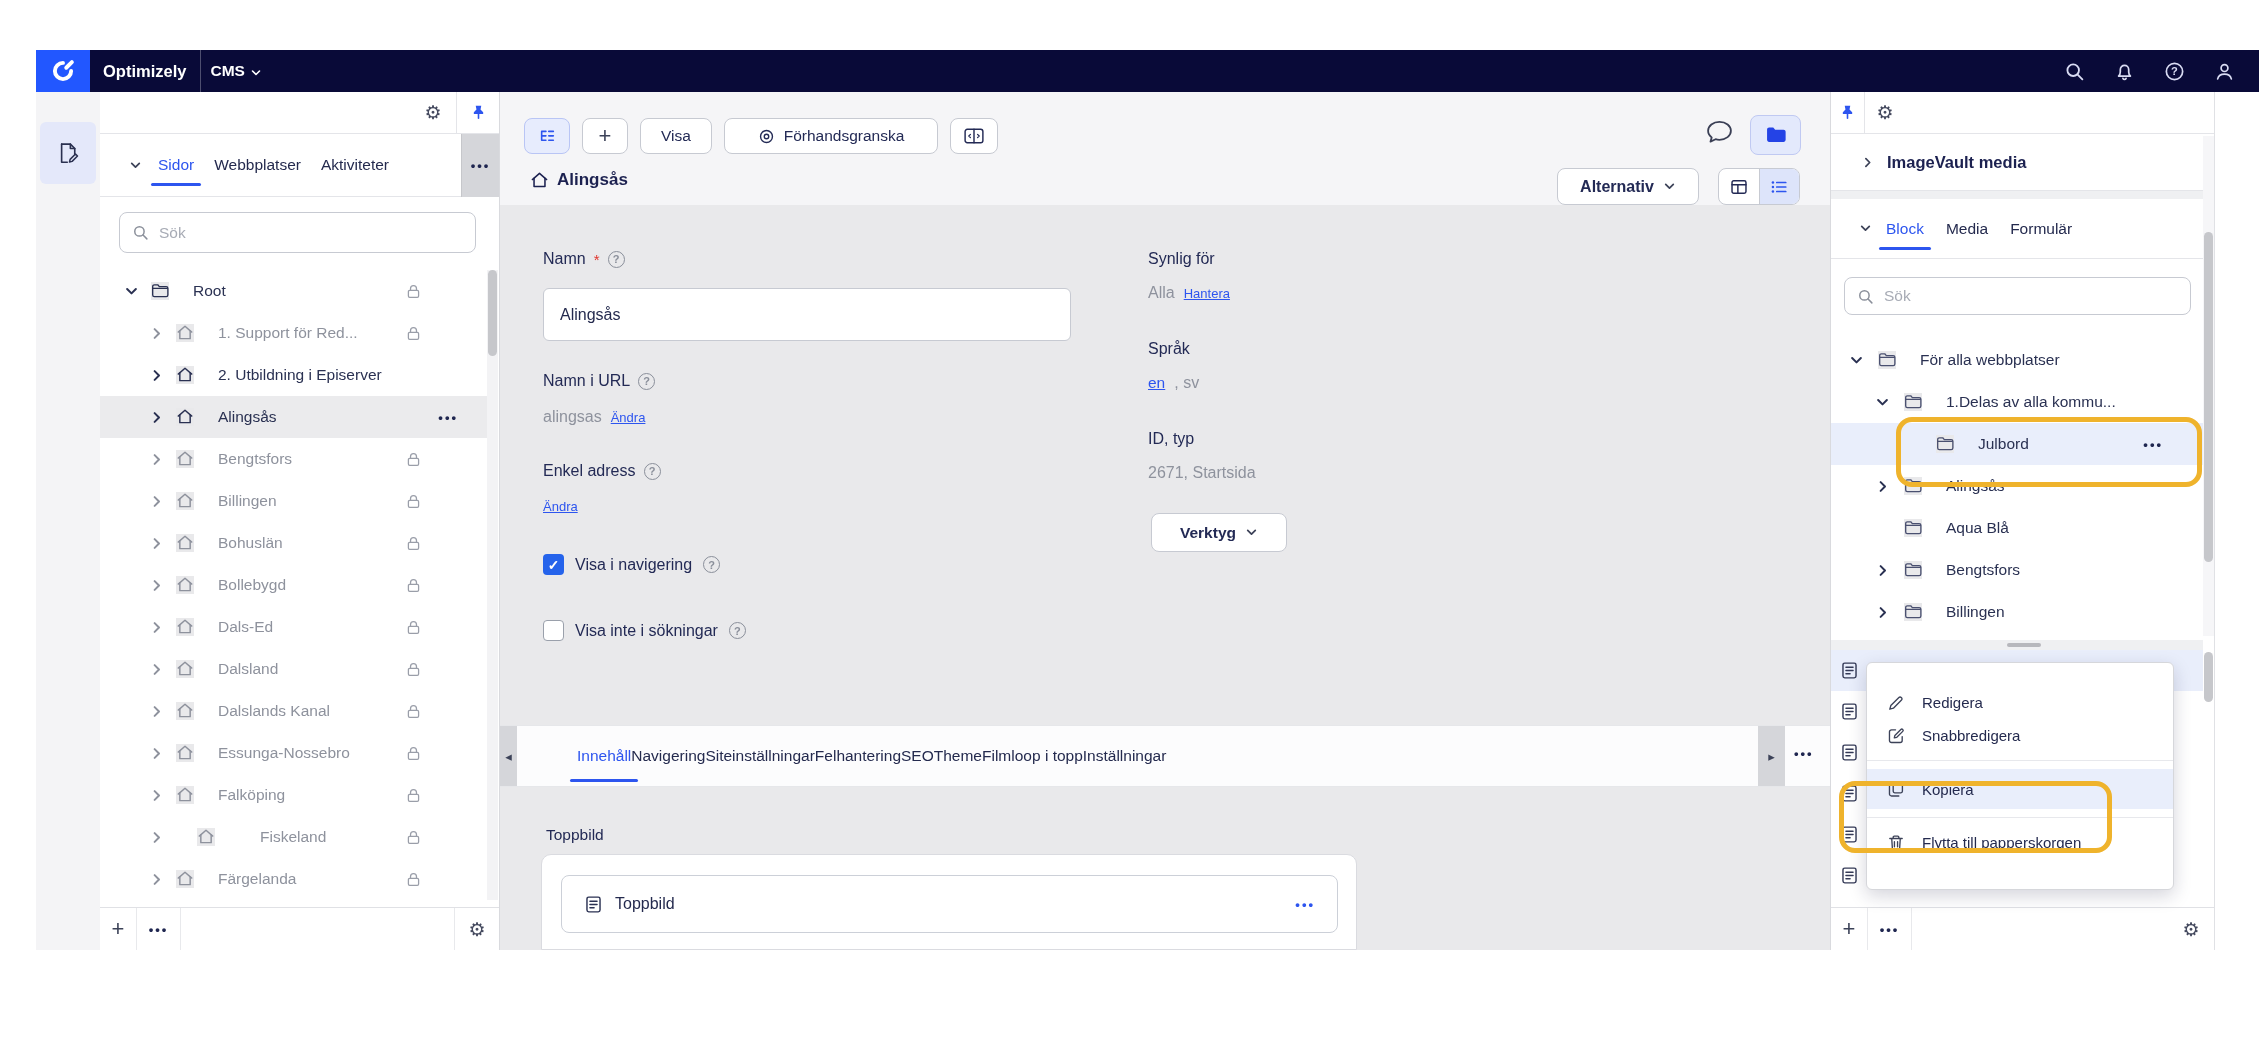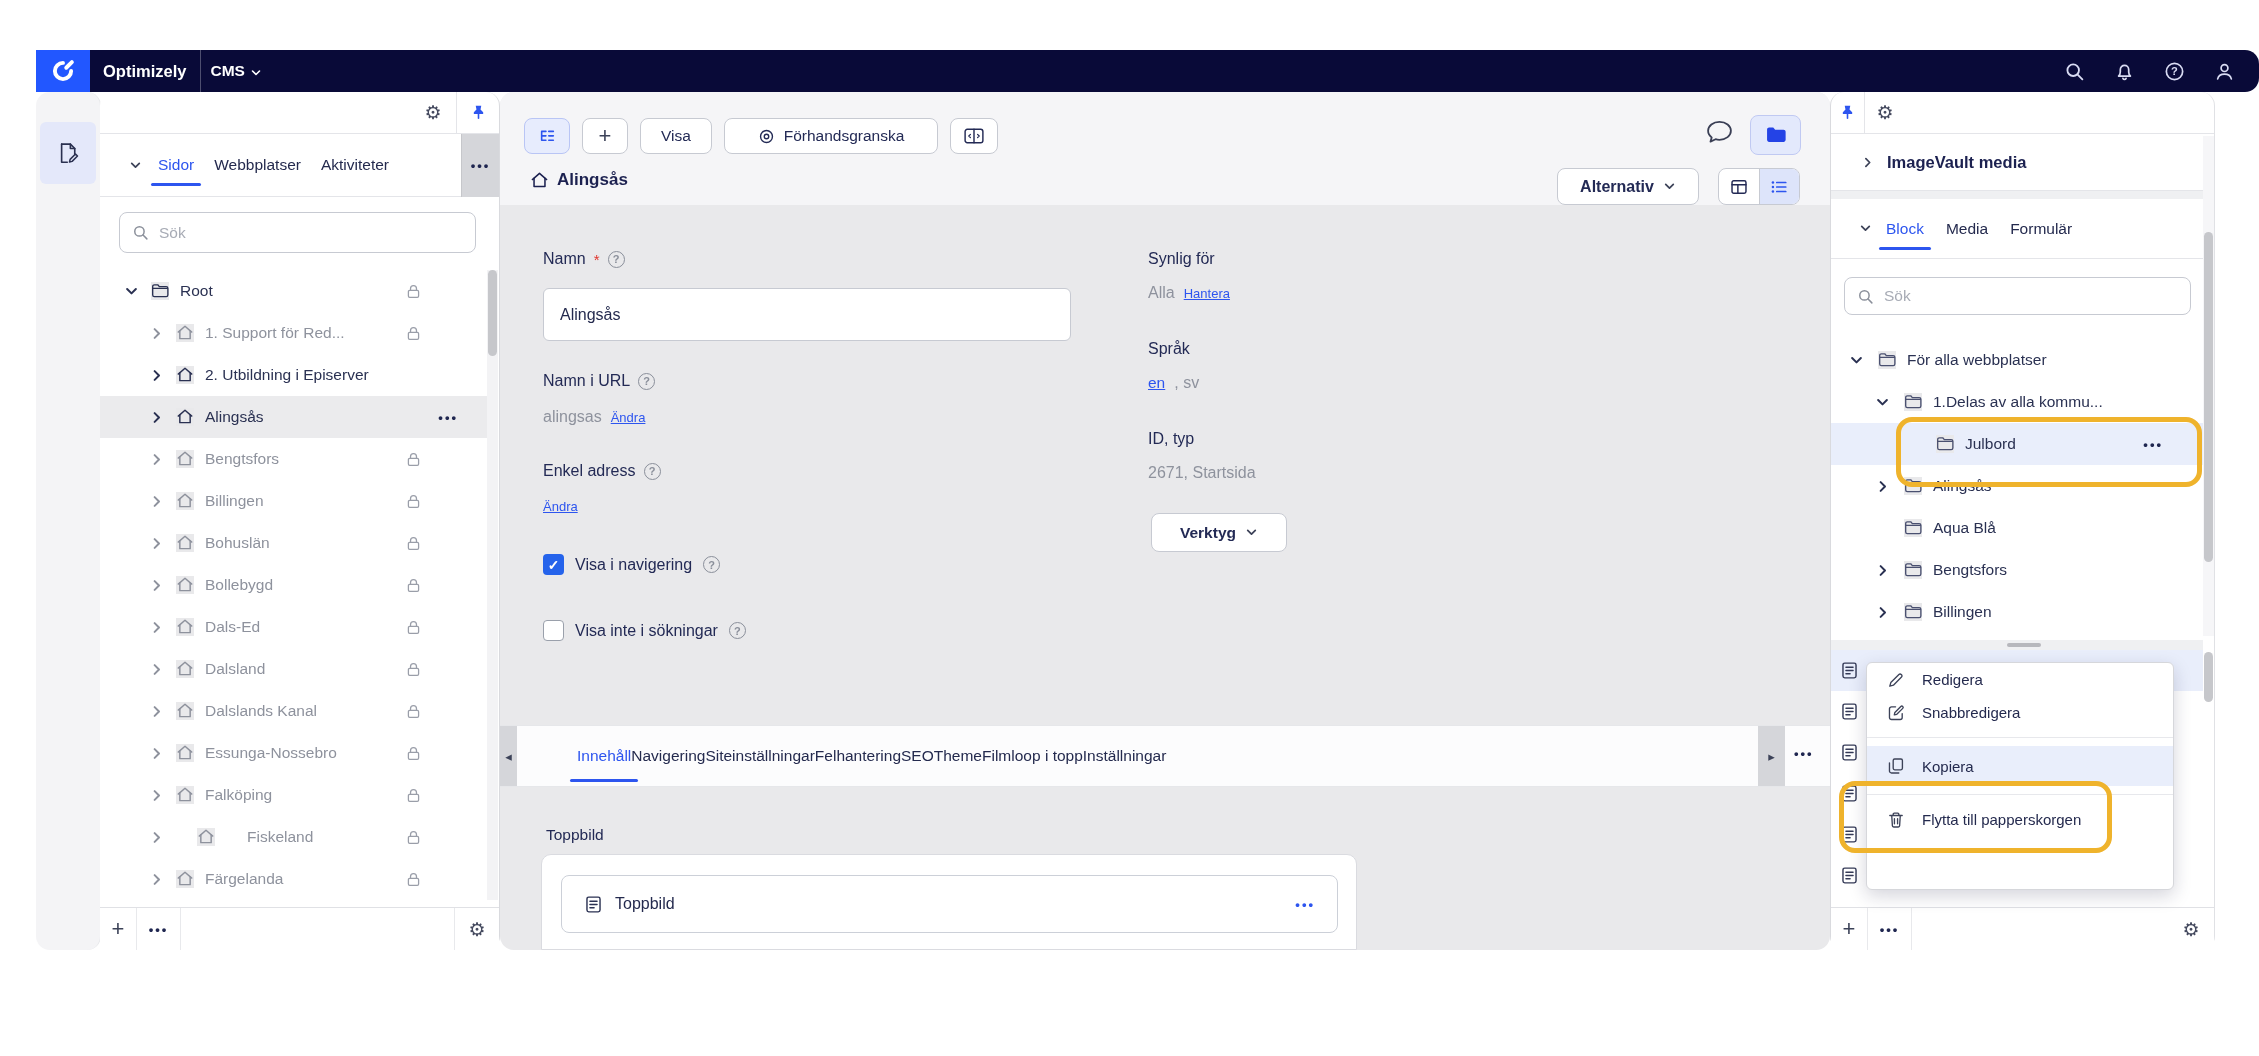--- a/index.html
+++ b/index.html
@@ -1,18 +1,18 @@
 <!DOCTYPE html>
 <html><head>
 <meta charset="utf-8">
 <style>
   html,body{margin:0;padding:0;background:#fff;}
   .screen{position:relative;width:2259px;height:1056px;background:#fff;overflow:hidden;
     font-family:"Liberation Sans",sans-serif;color:#242a4e;}
-  .abs{position:absolute;border-radius:14px;}
+  .abs{position:absolute;}
   
   .topbar{left:36px;top:50px;right:0;height:42px;background:#090a38;display:flex;align-items:center;}
   .logo-sq{width:54px;height:42px;background:#2257ff;display:flex;align-items:center;justify-content:center;flex:0 0 auto;}
   .brand{color:#fff;font-weight:bold;font-size:16.5px;margin-left:13px;}
   .tb-div{width:1px;height:42px;background:rgba(255,255,255,.28);margin-left:14px;}
   .product{color:#fff;font-size:15.5px;font-weight:600;margin-left:9px;display:flex;align-items:center;gap:5px;}
   .tb-icons{margin-left:auto;display:flex;align-items:center;gap:29px;margin-right:24px;color:#d9dcf3;}
   .tb-icons .ic{width:21px;height:21px;display:inline-flex;}
   .ic svg{width:100%;height:100%;}
   
@@ -46,21 +46,21 @@
   .lp-tabs .tabs{margin-left:16px;gap:20px;}
   .corner-dots{position:absolute;right:0;top:0;bottom:-1px;width:37px;background:#d5d6da;border-left:1px solid #c6c7cb;
     display:flex;align-items:center;justify-content:center;}
   .lp-search{position:absolute;left:19px;top:120px;width:357px;height:41px;box-sizing:border-box;}
   .tree{position:absolute;left:0;top:178px;width:388px;}
   .trow{display:flex;align-items:center;height:42px;font-size:15.5px;color:#2a3152;}
   .trow.muted{color:#8e929d;}
   .trow.sel{background:#ebebed;}
   .tic{width:15px;height:15px;display:inline-flex;flex:0 0 auto;}
   .tic.main{width:18px;height:18px;margin-left:12px;}
-  .tlabel{margin-left:11px;white-space:nowrap;}
+  .tlabel{margin-left:24px;white-space:nowrap;}
   .lock{margin-left:auto;margin-right:66px;width:17px;height:17px;color:#9a9ea9;flex:0 0 auto;}
   .rowdots{margin-left:auto;margin-right:30px;}
   .lp-scroll{position:absolute;right:1px;top:178px;width:11px;height:630px;background:#f3f3f5;}
   .lp-thumb{position:absolute;left:1px;top:0;width:9px;height:86px;background:#c6c7cb;border-radius:5px;}
   .panel-foot{position:absolute;left:0;right:0;bottom:0;height:42px;border-top:1px solid #e0e1e5;display:flex;align-items:center;background:#fff;}
   .panel-foot .cell{display:flex;align-items:center;justify-content:center;height:100%;}
   .panel-foot .vdiv{width:1px;height:100%;background:#e8e9ec;}
   .plus{font-size:22px;color:#3c4258;font-weight:400;}
   
   .main{left:500px;top:92px;width:1330px;height:858px;background:#e9e9eb;overflow:hidden;}
@@ -135,21 +135,21 @@
   .splitter{position:absolute;left:0;top:548px;width:372px;height:10px;background:#eff0f2;}
   .splitter .handle{position:absolute;left:176px;top:3px;width:34px;height:4px;background:#b7b8bd;border-radius:3px;}
   .blist{position:absolute;left:0;top:558px;width:372px;height:256px;overflow:hidden;}
   .brow{display:flex;align-items:center;height:41px;padding-left:9px;color:#343a57;}
   .brow.sel{background:#e9eefb;}
   .brow .ic{width:19px;height:19px;}
   .brow .dots{margin-left:auto;margin-right:36px;}
   .rp-scroll2{position:absolute;left:372px;top:558px;width:11px;height:256px;background:#fff;}
   
   .ctxmenu{position:absolute;left:35px;top:570px;width:308px;height:228px;background:#fff;border:1px solid #d6d7db;border-radius:6px;
-    box-shadow:0 6px 18px rgba(20,24,60,.18);z-index:20;padding-top:0;box-sizing:border-box;}
+    box-shadow:0 6px 18px rgba(20,24,60,.18);z-index:20;padding-top:23px;box-sizing:border-box;}
   .mi{display:flex;align-items:center;height:33px;padding-left:20px;gap:17px;font-size:15px;color:#242a4e;}
   .mi .ic{width:18px;height:18px;color:#3c4258;flex:0 0 auto;}
   .mi.hl{background:#e9eefb;height:40px;}
   .mdiv{height:1px;background:#e7e8ec;margin:8px 0;}
   
   .anno{position:absolute;border:5px solid #efb32c;border-radius:16px;z-index:30;pointer-events:none;}
   .anno.julbord{left:1896px;top:417px;width:296px;height:60px;}
   .anno.kopiera{left:1839px;top:781px;width:263px;height:62px;z-index:40;}
   .chev{display:inline-flex;}
   .chev svg,.tic svg,.lock svg{width:100%;height:100%;}

